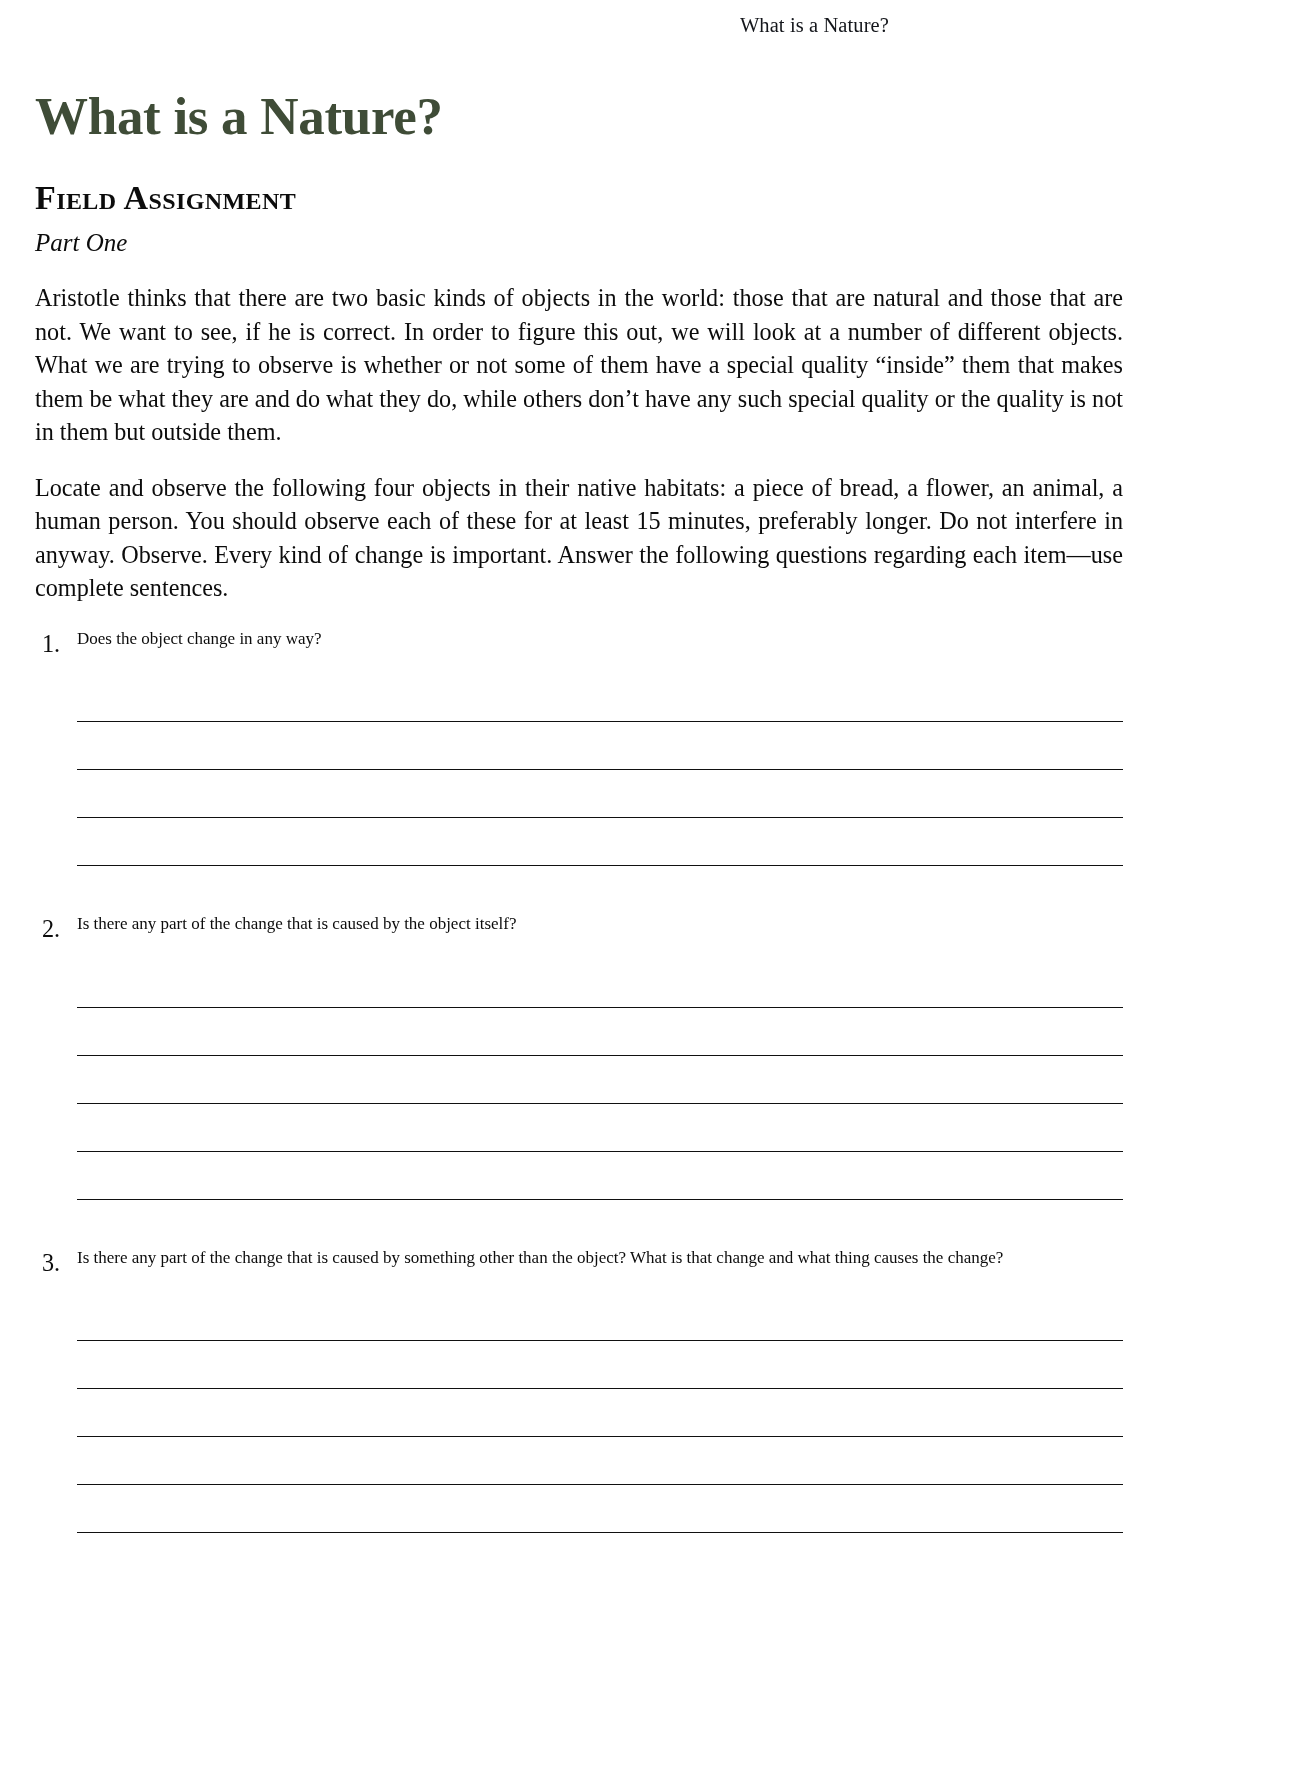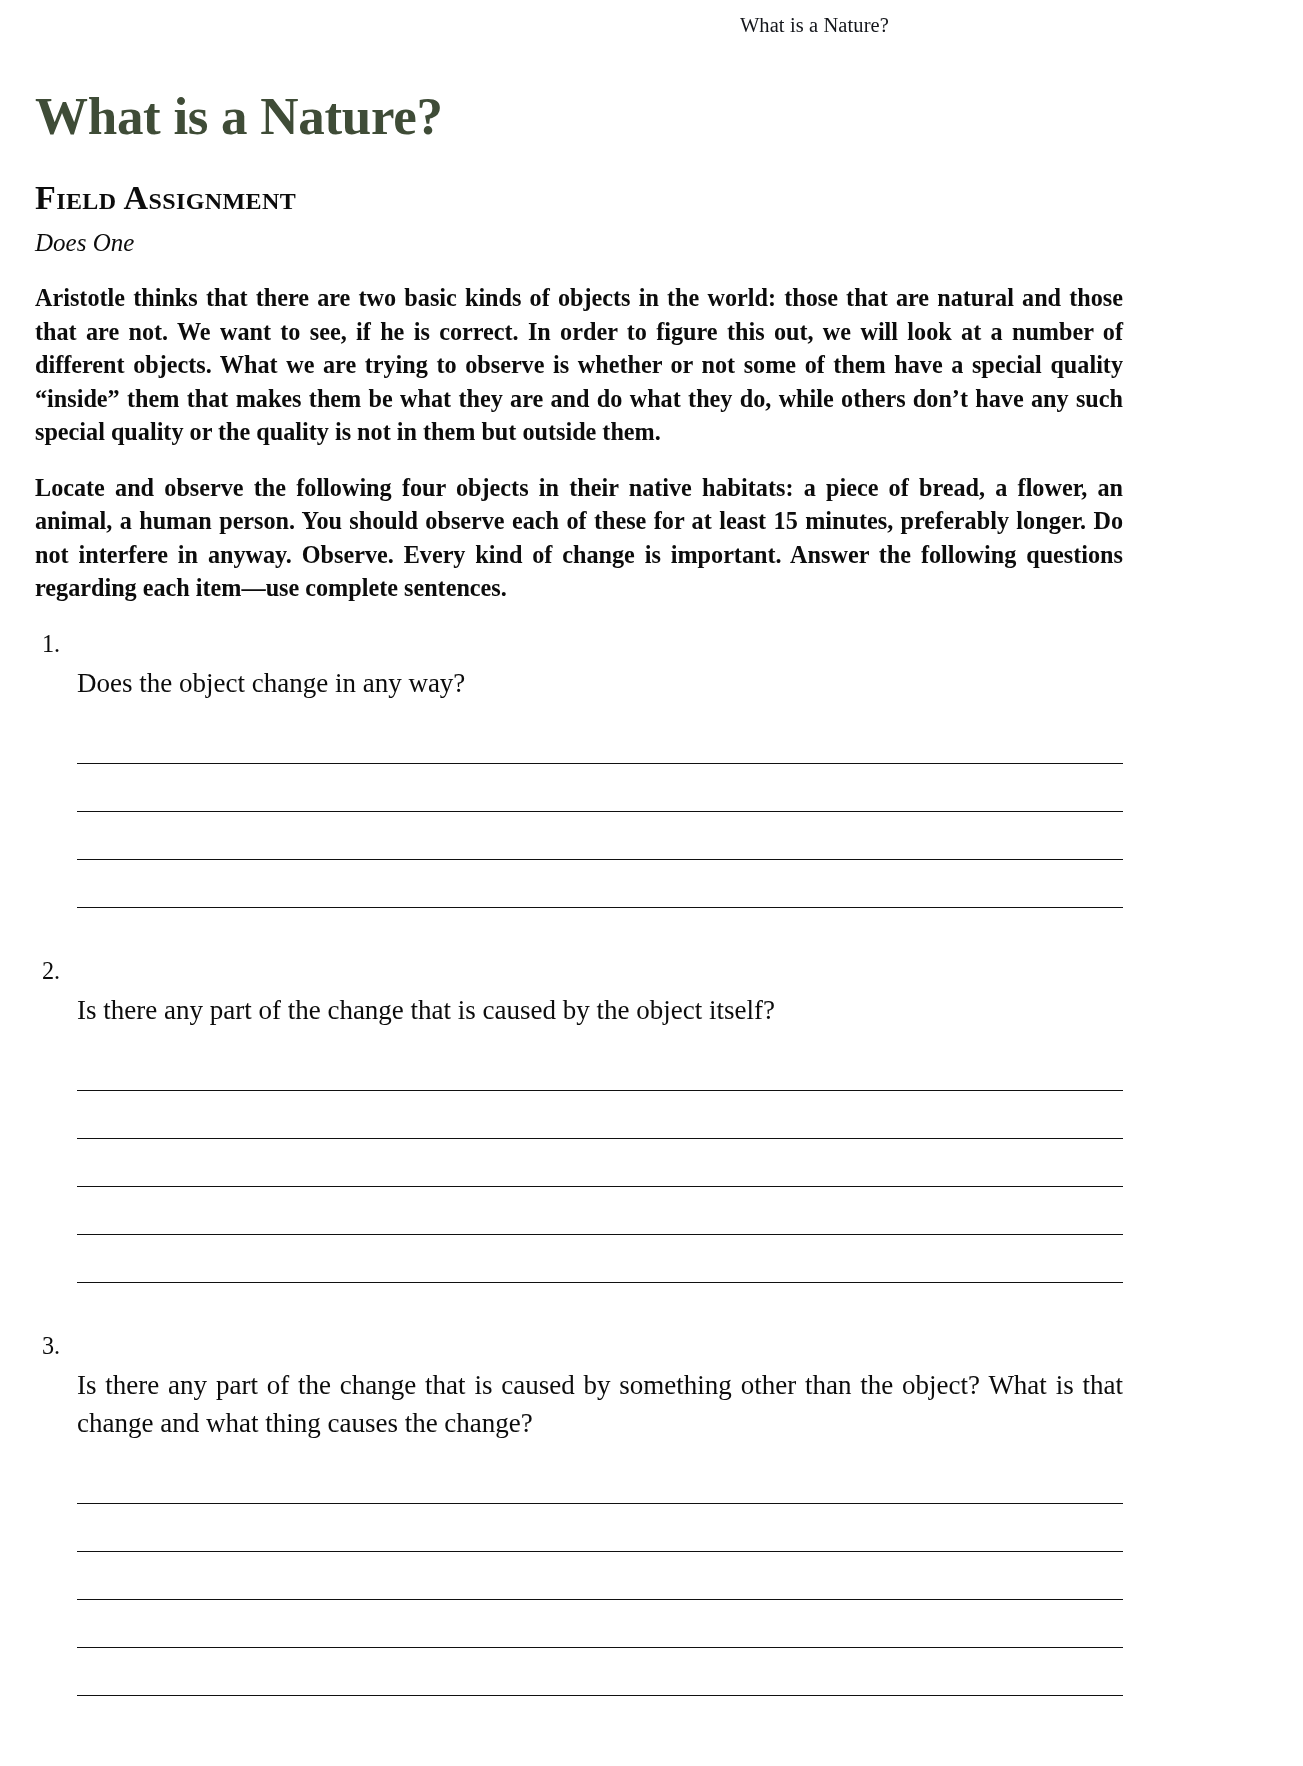--- a/index.html
+++ b/index.html
@@ -71,21 +71,20 @@
   }
 
   p.body-par {
     font-size: 24.2px;
     line-height: 1.385;
     text-align: justify;
     text-justify: inter-word;
     margin: 4px 0 22px 0;
     color: #0c0c0c;
     hyphens: none;
-    font-weight: bold;
   }
 
   
   .qlist {
     margin: 4px 0 0 0;
     padding: 0;
     list-style: none;
   }
   .qitem {
     position: relative;
@@ -99,26 +98,25 @@
     width: 42px;
     flex: 0 0 42px;
     font-size: 24.2px;
     line-height: 1.38;
     text-align: left;
     padding-left: 7px;
     box-sizing: border-box;
     color: #0c0c0c;
   }
   .qtext {
-    font-size: 27px;
+    font-size: 17px;
     line-height: 1.38;
     flex: 1 1 auto;
     text-align: justify;
     color: #0c0c0c;
-    margin-top: 38px;
   }
   .answer-lines {
     margin-left: 42px;
     margin-top: 14px;
   }
   .answer-line {
     border-bottom: 1.6px solid #111111;
     height: 47px;
   }
   .q-gap {
@@ -131,21 +129,21 @@
 <div class="page">
 
   <div class="running-header">What is a Nature?</div>
 
   <div class="content">
 
     <h1 class="doc-title">What is a Nature?</h1>
 
     <div class="section-head">Field Assignment</div>
 
-    <div class="subsection-head">Does One</div>
+    <div class="subsection-head">Part One</div>
 
     <p class="body-par">Aristotle thinks that there are two basic kinds of objects in the world: those that are natural and those that are not.  We want to see, if he is correct.  In order to figure this out, we will look at a number of different objects.  What we are trying to observe is whether or not some of them have a special quality “inside” them that makes them be what they are and do what they do, while others don’t have any such special quality or the quality is not in them but outside them.</p>
 
     <p class="body-par">Locate and observe the following four objects in their native habitats: a piece of bread, a flower, an animal, a human person.  You should observe each of these for at least 15 minutes, preferably longer.  Do not interfere in anyway.  Observe.  Every kind of change is important.  Answer the following questions regarding each item—use complete sentences.</p>
 
     <ol class="qlist">
 
       <li class="qitem">
         <div class="qrow">
           <span class="qnum">1.</span>

